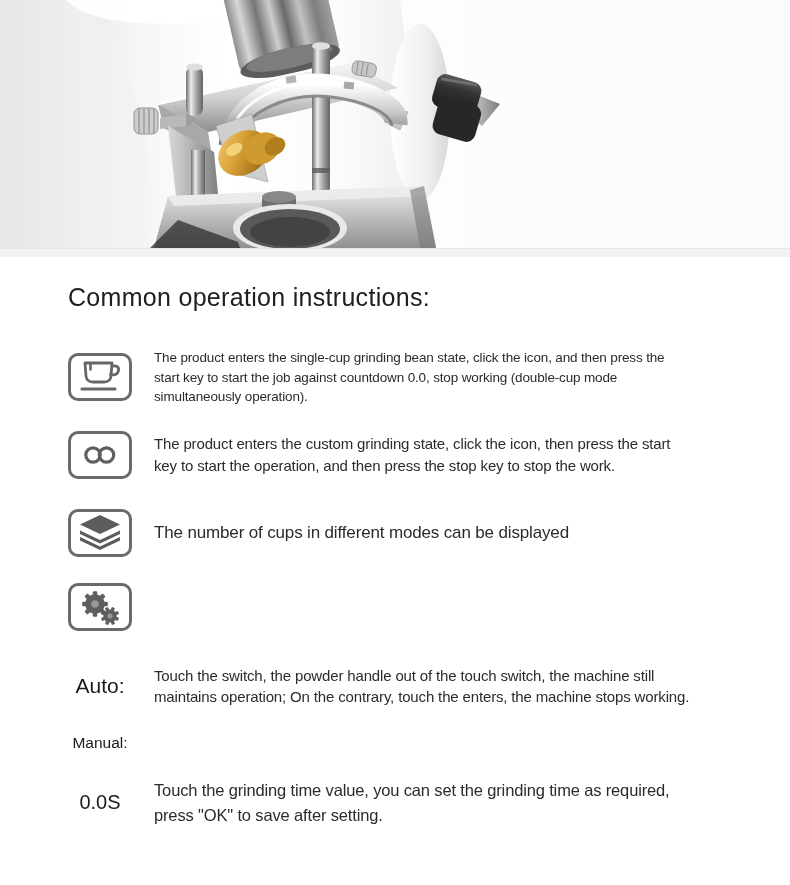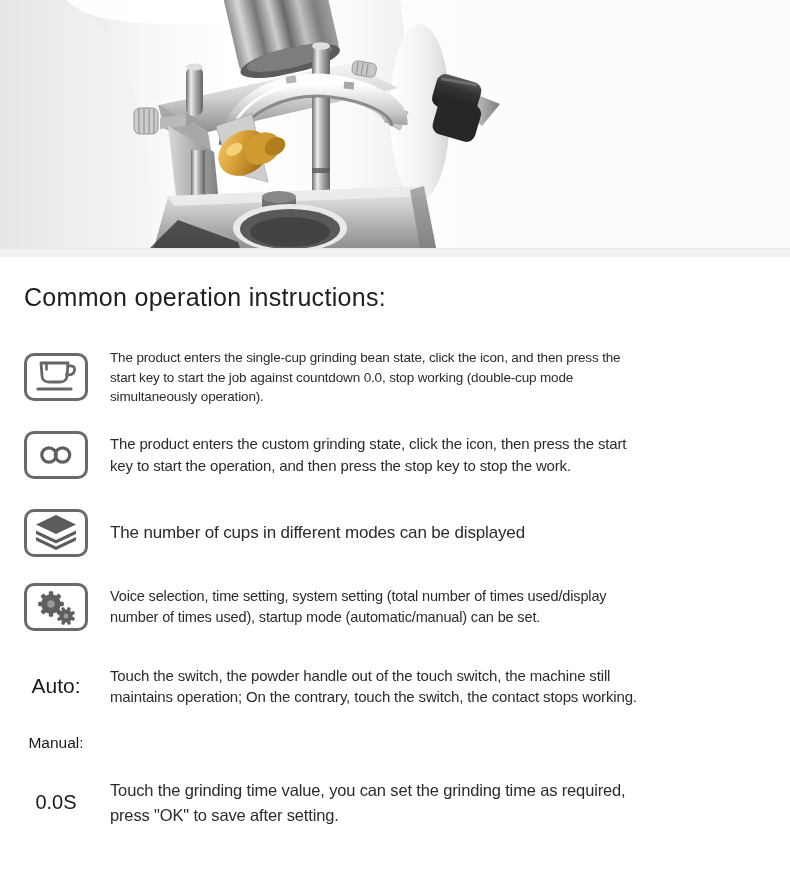--- a/index.html
+++ b/index.html
@@ -3,21 +3,21 @@
 <meta charset="utf-8">
 <style>
   html,body{margin:0;padding:0;}
   body{
     width:790px;height:885px;overflow:hidden;background:#ffffff;
     font-family:"Liberation Sans", sans-serif;color:#2b2b2b;
   }
   .photo{width:790px;height:248px;position:relative;background:#fbfbfb;}
   .photo svg{display:block;}
   .photo-strip{width:790px;height:9px;background:#f1f1f1;border-top:1px solid #e7e7e7;box-sizing:border-box;}
-  .content{padding:0 28px 0 24px;}
+  .content{padding:0 28px 0 68px;}
   h1{
     margin:26px 0 0 0;font-size:25px;font-weight:500;color:#202020;
     letter-spacing:.3px;line-height:29px;
   }
   .rows{margin-top:36px;}
   .row{display:flex;align-items:center;}
   .ico{
     width:64px;height:48px;border:3px solid #6a6a6a;border-radius:10px;
     box-sizing:border-box;display:flex;align-items:center;justify-content:center;flex:none;
   }
@@ -285,28 +285,26 @@
                 <rect x="31.3" y="17.8" width="3.4" height="4.6" rx="1"></rect>
               </g>
             <g transform="rotate(337 33 27)">
                 <rect x="31.3" y="17.8" width="3.4" height="4.6" rx="1"></rect>
               </g>
             <circle cx="33" cy="27" r="6.6"></circle>
             <circle cx="33" cy="27" r="2.5" fill="#989898"></circle>
           </g>
         </svg>
       </div>
-      <p class="txt t4">Voice selection, time setting, system setting (total number of times used/display
-number of times used), startup mode (automatic/manual) can be set.</p>
     </div>
 
     <div class="row mb5">
       <div class="lbl lbl-auto">Auto:</div>
       <p class="txt t5">Touch the switch, the powder handle out of the touch switch, the machine still
-maintains operation; On the contrary, touch the switch, the contact stops working.</p>
+maintains operation; On the contrary, touch the enters, the machine stops working.</p>
     </div>
 
     <div class="row mb6">
       <div class="lbl lbl-manual">Manual:</div>
     </div>
 
     <div class="row">
       <div class="lbl lbl-time">0.0S</div>
       <p class="txt t7">Touch the grinding time value, you can set the grinding time as required,
 press "OK" to save after setting.</p>

